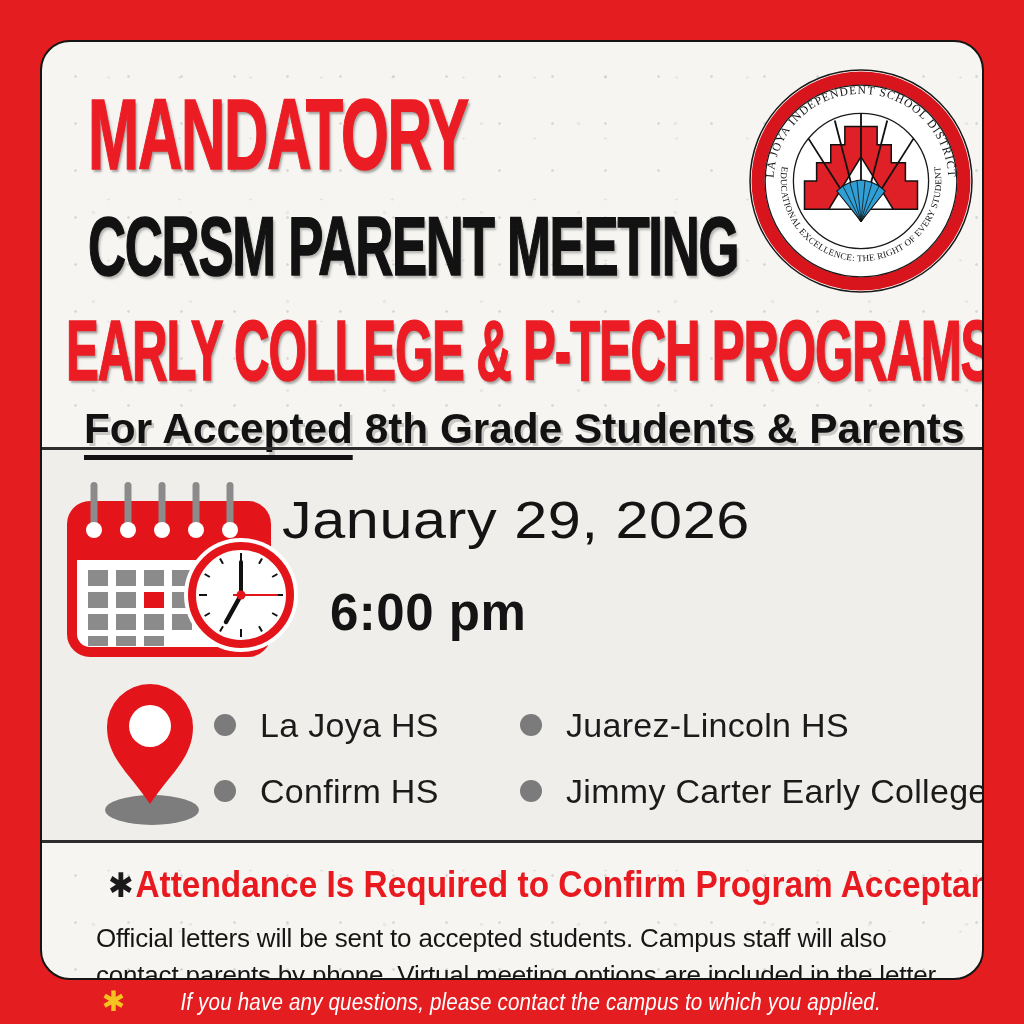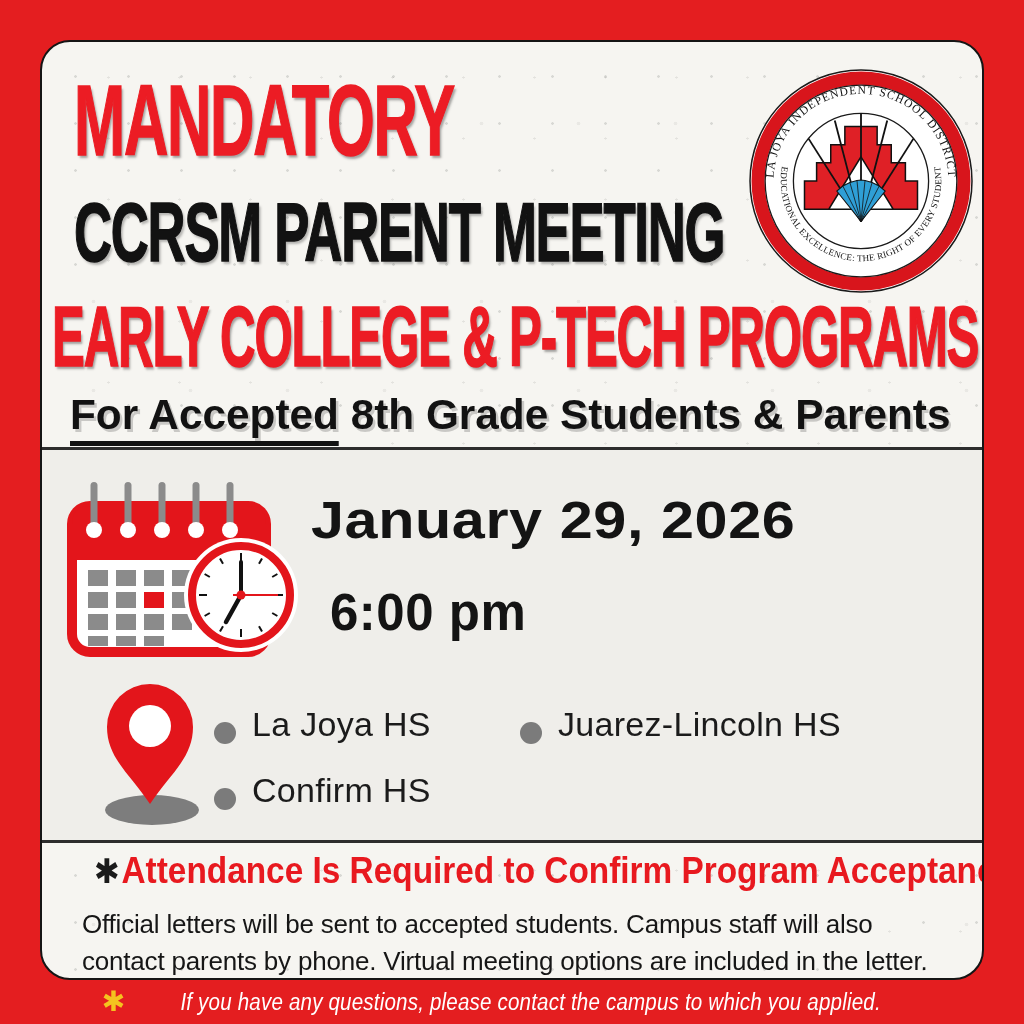--- a/index.html
+++ b/index.html
@@ -9,48 +9,48 @@
         background:#f6f5f1;border:2px solid #151515;border-radius:30px;overflow:hidden;
         box-sizing:border-box;
         background-image:
           radial-gradient(rgba(60,60,60,.16) 1.1px, transparent 1.7px),
           radial-gradient(rgba(60,60,60,.10) 1px, transparent 1.5px),
           radial-gradient(rgba(60,60,60,.07) 1.5px, transparent 2.2px);
         background-size:53px 47px,71px 61px,97px 89px;
         background-position:7px 11px,31px 5px,3px 37px;}
   .midband{position:absolute;left:0;top:405px;width:944px;height:393px;background:#efeeea;}
   .nowrap{white-space:nowrap;display:inline-block;}
-  h1,h2,p{margin:2px;}
+  h1,h2,p{margin:16px;}
 
   .title-mandatory{position:absolute;left:30px;top:26px;font-size:100px;font-weight:700;
         color:#ec1c24;line-height:1;letter-spacing:-2px;
         text-shadow:3px 3px 3px rgba(30,30,30,.38);-webkit-text-stroke:1.5px #ec1c24;}
   .title-meeting{position:absolute;left:30px;top:146px;font-size:84px;font-weight:700;
         color:#121212;line-height:1;letter-spacing:-2px;
         text-shadow:3px 3px 3px rgba(30,30,30,.30);-webkit-text-stroke:1.5px #121212;}
   .logo{position:absolute;left:706px;top:26px;width:226px;height:226px;}
   .title-programs{position:absolute;left:8px;top:250px;font-size:85px;font-weight:700;
         color:#ec1c24;line-height:1;letter-spacing:-2px;
         text-shadow:3px 3px 3px rgba(30,30,30,.38);-webkit-text-stroke:1.5px #ec1c24;}
   .audience{position:absolute;left:26px;top:347px;font-size:43px;font-weight:700;
         color:#121212;line-height:1.1;
         text-shadow:2.5px 2.5px 0 rgba(0,0,0,.18);}
   .audience .ul{border-bottom:5px solid #121212;padding-bottom:3px;}
   .divider{position:absolute;left:0;width:944px;height:3px;background:#2d2d2d;}
   .divider.d1{top:405px;}
   .divider.d2{top:798px;}
 
   .calendar-wrap{position:absolute;left:22px;top:436px;width:255px;height:185px;}
-  .event-date{position:absolute;left:269px;top:449px;font-size:51px;font-weight:700;
+  .event-date{position:absolute;left:240px;top:449px;font-size:51px;font-weight:400;
         color:#141414;letter-spacing:.5px;}
   .event-time{position:absolute;left:288px;top:541px;font-size:51px;font-weight:700;
         color:#141414;letter-spacing:.5px;}
 
   .pin-wrap{position:absolute;left:52px;top:630px;width:112px;height:156px;}
-  .loc-item{position:absolute;display:flex;align-items:flex-end;gap:16px;height:38px;}
+  .loc-item{position:absolute;display:flex;align-items:center;gap:24px;height:38px;}
   .loc-item .dot{width:22px;height:22px;border-radius:50%;background:#7b7b7b;flex:0 0 auto;}
   .loc-item .lbl{font-size:34px;color:#1b1b1b;letter-spacing:.3px;white-space:nowrap;}
   .loc-c1r1{left:172px;top:664px;}
   .loc-c1r2{left:172px;top:730px;}
   .loc-c2r1{left:478px;top:664px;}
   .loc-c2r2{left:478px;top:730px;}
 
   .notice-heading{position:absolute;left:0;top:806px;width:944px;text-align:center;
         font-size:37px;font-weight:700;color:#e8191f;line-height:1.15;white-space:nowrap;}
   .notice-heading .ast{color:#1a1a1a;font-size:34px;font-weight:400;margin-right:2px;}
@@ -192,20 +192,24 @@
       <span class="lbl">La Joya HS</span>
     </div>
     <div class="loc-item loc-c1r2">
       <span class="dot"></span>
       <span class="lbl">Confirm HS</span>
     </div>
     <div class="loc-item loc-c2r1">
       <span class="dot"></span>
       <span class="lbl">Juarez-Lincoln HS</span>
     </div>
+    <div class="loc-item loc-c2r2">
+      <span class="dot"></span>
+      <span class="lbl">Jimmy Carter Early College</span>
+    </div>
 
     <div class="divider d2"></div>
 
     <p class="notice-heading"><span class="nowrap" style="transform: scaleX(0.901961); transform-origin: center center;"><span class="ast">✱</span><span>Attendance Is Required to Confirm Program Acceptance</span></span></p>
 
     <p class="notice-body">Official letters will be sent to accepted students. Campus staff will also contact parents by phone. Virtual meeting options are included in the letter.</p>
   </div>
 
   <div class="footer-bar">
     <span class="ast">✱</span>

